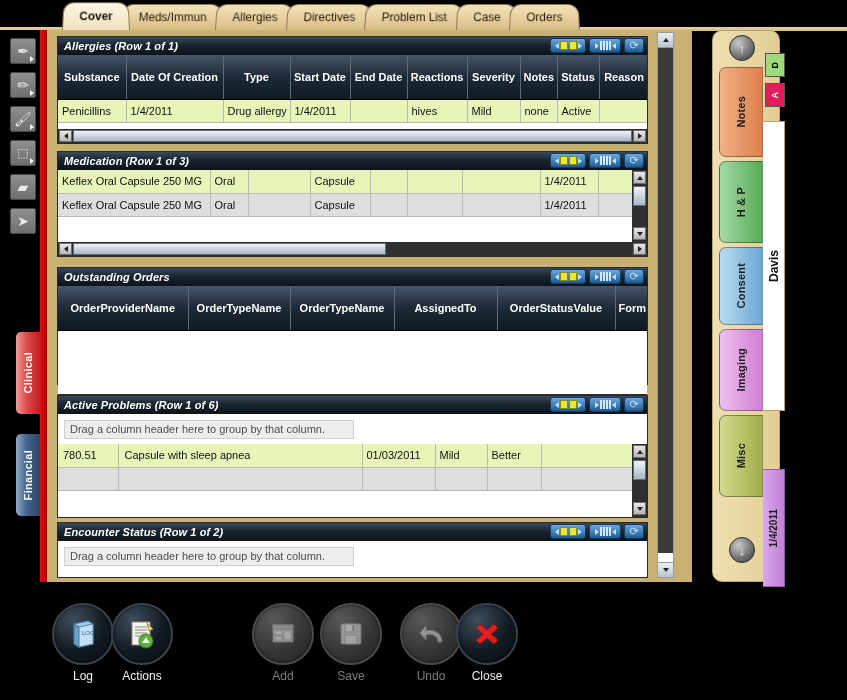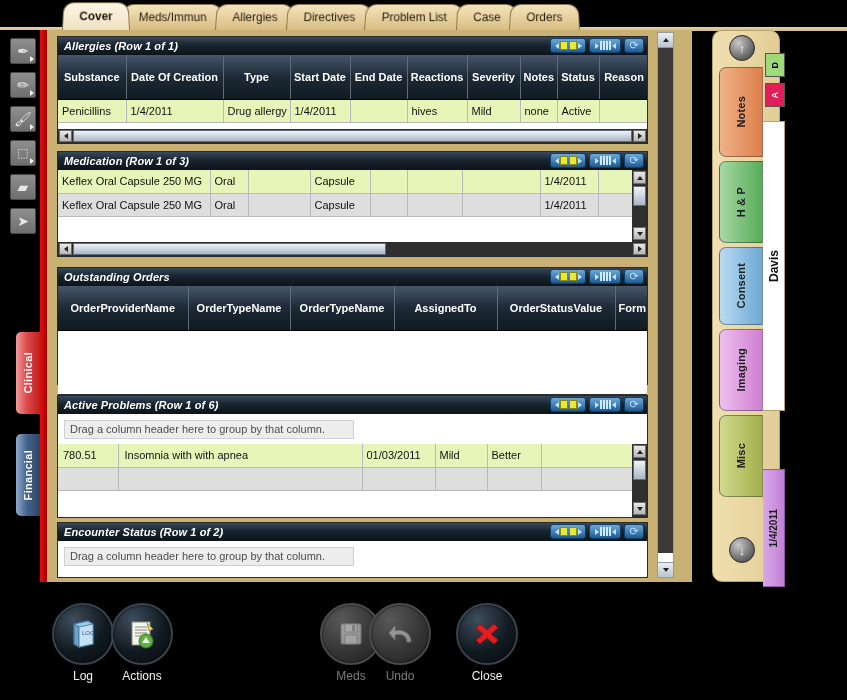--- a/index.html
+++ b/index.html
@@ -502,21 +502,21 @@
                   <col style="width:60px">
                   <col style="width:244px">
                   <col style="width:73px">
                   <col style="width:52px">
                   <col style="width:54px">
                   <col style="width:93px">
                 </colgroup>
               <tbody>
               <tr class="r-hl">
                 <td style="padding-left:5px">780.51</td>
-                <td style="padding-left:6px">Insomnia with with apnea</td>
+                <td style="padding-left:6px">Capsule with sleep apnea</td>
                 <td>01/03/2011</td>
                 <td>Mild</td>
                 <td>Better</td>
                 <td></td>
               </tr>
               <tr class="r-alt">
                 <td style="height:10px"></td>
                     <td></td>
                     <td></td>
                     <td></td>
@@ -642,34 +642,46 @@
             </g>
           <path d="M22 6 L28 12 L24 14 Z" fill="#e8d77e" stroke="#9a8b3c" stroke-width="0.9"></path>
           <circle cx="21" cy="24" r="7" fill="#5fae3e" stroke="#3b7827" stroke-width="1"></circle>
           <path d="M21 20 L25 26 L17 26 Z" fill="#eaf7e2"></path>
         </svg>
       </div>
       <div class="tb-label">Actions</div>
     </div>
 
 
+    <div class="tb-item" style="left:245px">
+      <div class="tb-circle dis">
+        <svg class="ico" width="34" height="34" viewBox="0 0 34 34" opacity="0.55">
+          <rect x="7" y="8" width="20" height="17" fill="#e2e2e2" stroke="#9a9a9a" stroke-width="1"></rect>
+          <rect x="7" y="8" width="20" height="4" fill="#c4c4c4" stroke="#9a9a9a" stroke-width="1"></rect>
+          <rect x="9" y="14" width="7" height="4" fill="#fafafa" stroke="#a8a8a8" stroke-width="0.8"></rect>
+          <rect x="9" y="19" width="7" height="4" fill="#fafafa" stroke="#a8a8a8" stroke-width="0.8"></rect>
+          <rect x="18" y="14" width="7" height="9" fill="#fafafa" stroke="#a8a8a8" stroke-width="0.8"></rect>
+        </svg>
+      </div>
+      <div class="tb-label dis">Add</div>
+    </div>
 
     <div class="tb-item" style="left:313px">
       <div class="tb-circle dis">
         <svg class="ico" width="34" height="34" viewBox="0 0 34 34" opacity="0.55">
           <rect x="7" y="7" width="20" height="20" rx="1.5" fill="#dcdcdc" stroke="#9a9a9a" stroke-width="1"></rect>
           <rect x="11" y="7" width="12" height="8" fill="#f5f5f5" stroke="#a5a5a5" stroke-width="0.8"></rect>
           <rect x="18" y="8" width="3" height="6" fill="#b0b0b0"></rect>
           <rect x="11" y="18" width="12" height="9" fill="#f5f5f5" stroke="#a5a5a5" stroke-width="0.8"></rect>
         </svg>
       </div>
-      <div class="tb-label dis">Meds</div>
-    </div>
-
-    <div class="tb-item" style="left:362px">
+      <div class="tb-label dis">Save</div>
+    </div>
+
+    <div class="tb-item" style="left:393px">
       <div class="tb-circle dis">
         <svg class="ico" width="34" height="34" viewBox="0 0 34 34" opacity="0.55">
           <path d="M25 24 C25 14 15 11 9 13 L9 8 L3 15 L9 22 L9 17 C14 15 21 17 21 24 Z" fill="#d4d4d4" stroke="#9a9a9a" stroke-width="1" transform="translate(3,1)"></path>
         </svg>
       </div>
       <div class="tb-label dis">Undo</div>
     </div>
 
     <div class="tb-item" style="left:449px">
       <div class="tb-circle">

